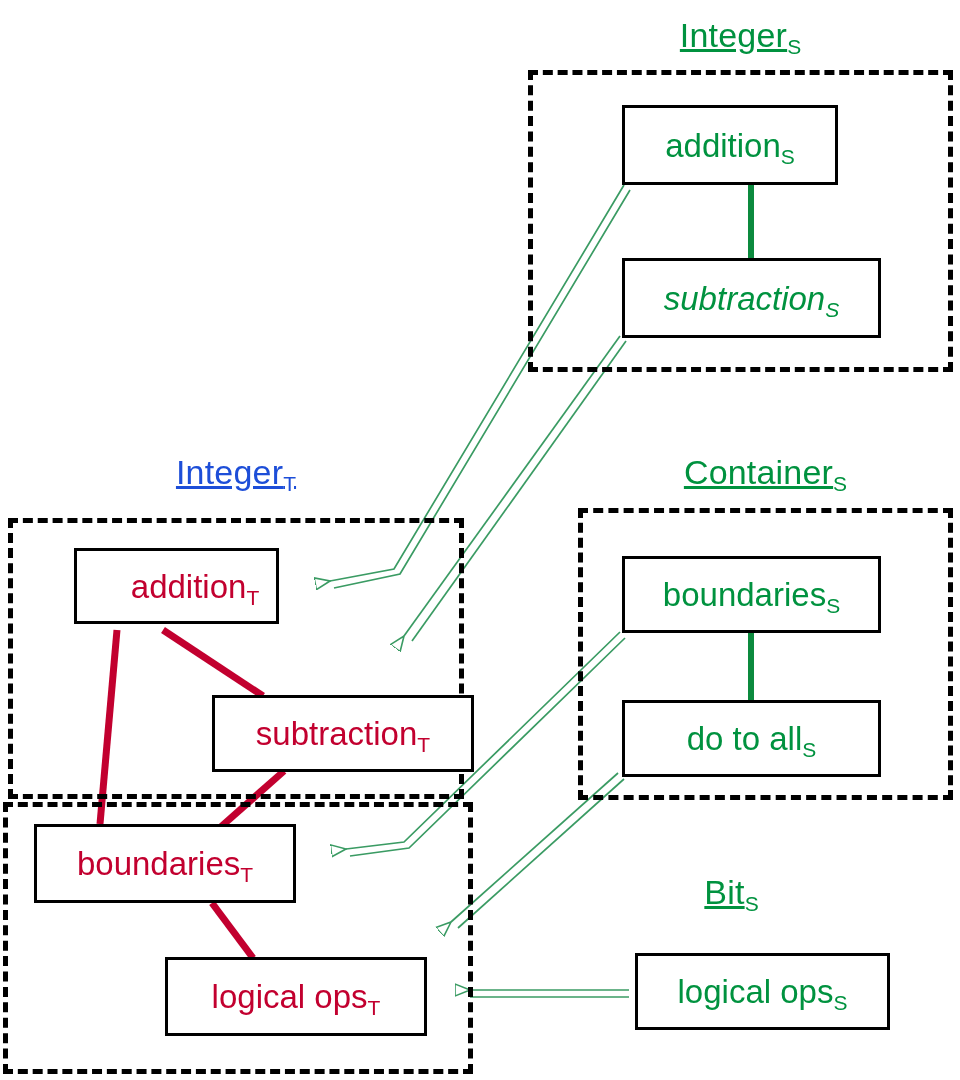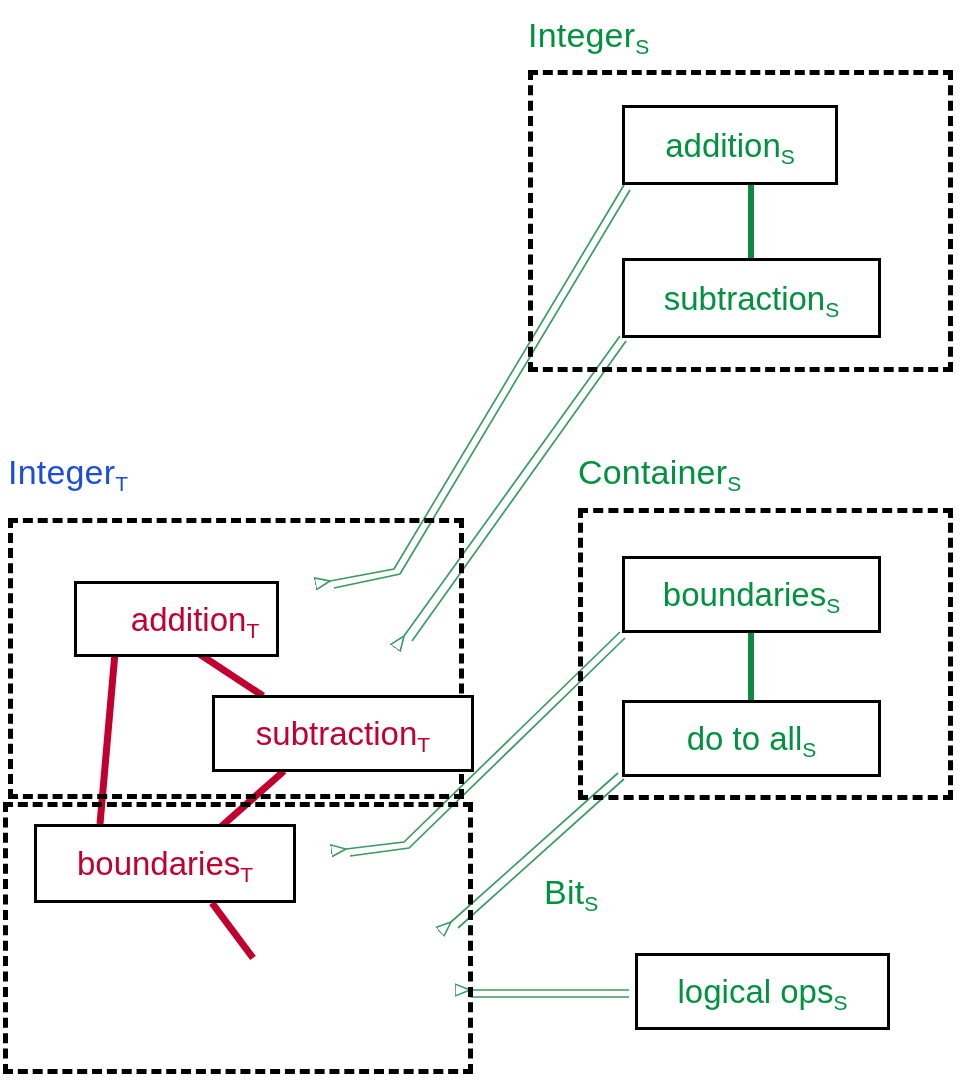--- a/index.html
+++ b/index.html
@@ -33,22 +33,23 @@
     box-sizing: border-box;
     background: transparent;
   }
 
   
   .group-label {
     position: absolute;
     font-size: 34px;
     line-height: 1;
     white-space: nowrap;
-    text-align: left;
+    text-align: center;
     letter-spacing: 0.2px;
+    text-decoration: underline;
   }
   .group-label .sub {
     font-size: 21px;
     vertical-align: baseline;
     position: relative;
     top: 7px;
     letter-spacing: 0;
   }
   .lbl-green { color: #00923f; }
   .lbl-red   { color: #1d4ed8; }
@@ -146,42 +147,45 @@
   </div>
 
   <div class="group-label lbl-green" style="left:544px; top:875px; width:375px;">
     <span>Bit</span><span class="sub">S</span>
   </div>
 
   <div class="node node-green" style="left:622px; top:105px; width:216px; height:80px;">
     <span class="txt"><span>addition</span><span class="sub">S</span></span>
   </div>
 
-  <div class="node node-green" style="left:622px; top:258px; width:259px; height:80px;">
+  <div class="node node-green" style="left:622px; top:258px; width:259px; height:80px;font-style:italic;">
     <span class="txt"><span>subtraction</span><span class="sub">S</span></span>
   </div>
 
-  <div class="node node-red" style="left:74px; top:581px; width:205px; height:76px;padding-left:37px;">
+  <div class="node node-red" style="left:74px; top:548px; width:205px; height:76px;padding-left:37px;">
     <span class="txt"><span>addition</span><span class="sub">T</span></span>
   </div>
 
   <div class="node node-red" style="left:165px; top:695px; width:262px; height:77px;margin-left:47px;">
     <span class="txt"><span>subtraction</span><span class="sub">T</span></span>
   </div>
 
   <div class="node node-green" style="left:622px; top:556px; width:259px; height:77px;">
     <span class="txt"><span>boundaries</span><span class="sub">S</span></span>
   </div>
 
   <div class="node node-green" style="left:622px; top:700px; width:259px; height:77px;">
     <span class="txt"><span>do to all</span><span class="sub">S</span></span>
   </div>
 
   <div class="node node-red" style="left:34px; top:824px; width:262px; height:79px;">
     <span class="txt"><span>boundaries</span><span class="sub">T</span></span>
   </div>
 
+  <div class="node node-red" style="left:165px; top:957px; width:262px; height:79px;">
+    <span class="txt"><span>logical ops</span><span class="sub">T</span></span>
+  </div>
 
   <div class="node node-green" style="left:629px; top:953px; width:255px; height:77px;margin-left:6px;">
     <span class="txt"><span>logical ops</span><span class="sub">S</span></span>
   </div>
 
 </div>
 
 </body></html>

